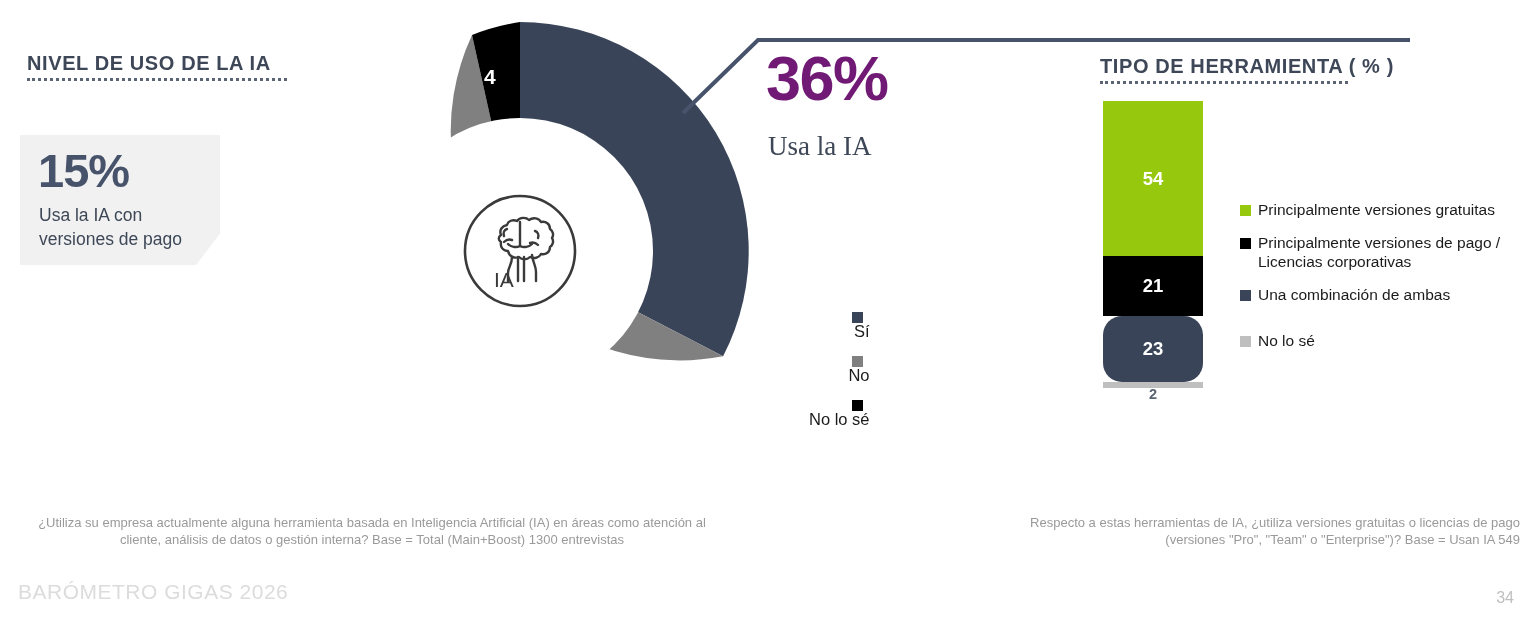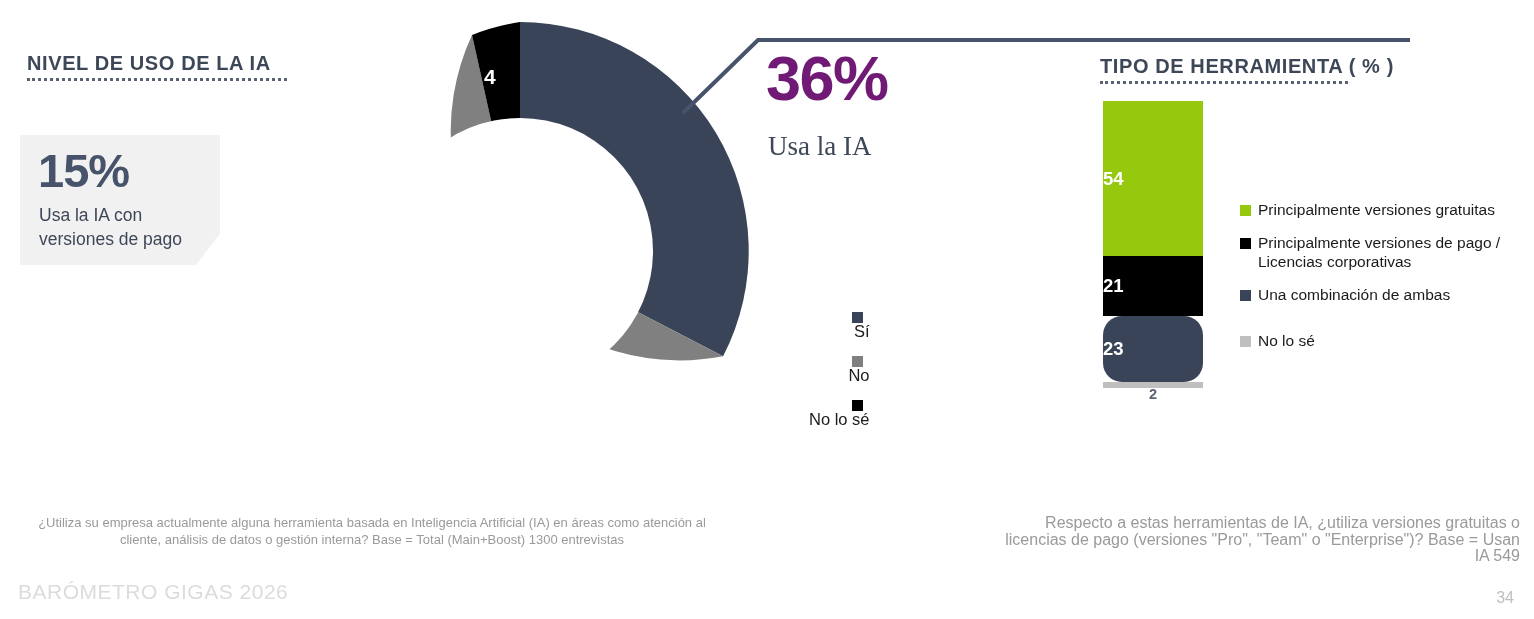--- a/index.html
+++ b/index.html
@@ -66,21 +66,21 @@
   
   .legend{position:absolute;left:809px;top:312px;}
   .legend-row{display:flex;align-items:flex-end;margin-bottom:16px;flex-direction:column;}
   .legend-swatch{width:11px;height:11px;margin-right:7px;flex:0 0 auto;}
   .legend-label{font-size:16.5px;color:#1b1b1b;line-height:17px;}
 
   
   .bar-wrap{position:absolute;left:1103px;top:101px;width:100px;}
   .bar-seg{
     width:100px;position:relative;
-    display:flex;align-items:center;
+    display:flex;align-items:center;justify-content:center;
   }
   .bar-seg span{
     font-size:18.5px;font-weight:bold;color:#ffffff;
   }
   .bar-foot{
     position:absolute;left:1103px;top:386px;width:100px;
     text-align:center;font-size:14.5px;font-weight:bold;color:#5b6475;
   }
 
   
@@ -89,21 +89,21 @@
   .legend2-row .legend-swatch{margin-top:5px;}
   .legend2-label{font-size:15.5px;line-height:19.5px;color:#1b1b1b;}
 
   
   .foot-left{
     position:absolute;left:22px;top:515px;width:700px;
     font-size:13px;line-height:16.5px;color:#9a9a9a;text-align:center;
   }
   .foot-right{
     position:absolute;left:1000px;top:515px;width:520px;
-    font-size:16px;line-height:16.5px;color:#9a9a9a;text-align:right;
+    font-size:13px;line-height:16.5px;color:#9a9a9a;text-align:right;
   }
 
   
   .brand{
     position:absolute;left:18px;top:580px;
     font-size:21px;letter-spacing:.5px;color:#dcdcdc;
   }
   .pagenum{
     position:absolute;right:20px;top:589px;
     font-size:16px;color:#bfbfbf;
@@ -126,20 +126,40 @@
 
       <path fill="#394458" d="M229,229 L229,0 A229,229 0 0 1 432.09,334.26 Z"></path>
 
       <path fill="#808080" d="M229,229 L432.09,334.26 A229,229 0 0 1 181.01,12.96 Z"></path>
 
       <path fill="#000000" d="M229,229 L181.01,12.96 A229,229 0 0 1 229,0 Z"></path>
 
       <circle cx="229" cy="229" r="133" fill="#ffffff"></circle>
     </svg>
 
+    <div class="donut-hole-icon">
+      <svg width="120" height="120" viewBox="0 0 120 120">
+        <circle cx="60" cy="60" r="55" fill="none" stroke="#3a3a3a" stroke-width="2.6"></circle>
+        <g fill="none" stroke="#3a3a3a" stroke-width="2.4" stroke-linecap="round" stroke-linejoin="round">
+          <path d="M41 44c-2-5 1-9 6-10 1-4 6-6 10-4 3-4 9-4 12-1 4-3 10-2 12 2 5-1 9 2 9 7 3 2 4 6 2 9 2 3 1 7-2 9 0 5-4 8-9 7-2 4-7 5-11 3-3 3-8 3-11 0-5 2-10-1-11-6-5 0-8-4-7-9-3-2-3-5 0-7z"></path>
+          <path d="M60 31v24"></path>
+          <path d="M60 55c-4 2-9 1-12-2"></path>
+          <path d="M60 55c4 2 9 1 12-2"></path>
+          <path d="M47 38c-3 1-4 4-3 7"></path>
+          <path d="M75 40c3 1 4 4 3 7"></path>
+          <path d="M52 49c-3-1-6 0-8 2"></path>
+          <path d="M70 52c3-1 6 0 8 2"></path>
+          <path d="M58 66v24"></path>
+          <path d="M64 66v24"></path>
+          <path d="M52 66c0 8-4 10-4 16v8"></path>
+          <path d="M72 64c1 8 4 11 4 17v9"></path>
+        </g>
+        <text x="34" y="96" font-family="'Liberation Sans', sans-serif" font-size="21" fill="#3a3a3a">IA</text>
+      </svg>
+    </div>
 
   </div>
 
   <div class="donut-val v60">60</div>
   <div class="donut-val v4">4</div>
 
   <div class="callout-line">
     <svg width="760" height="110" viewBox="0 0 760 110">
       <polyline points="23,95 98,22 750,22" fill="none" stroke="#47536b" stroke-width="4"></polyline>
     </svg>

